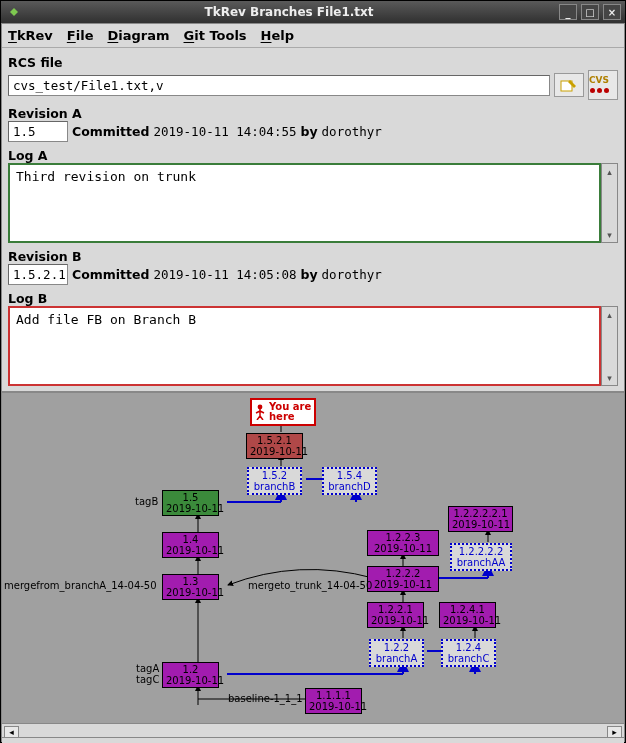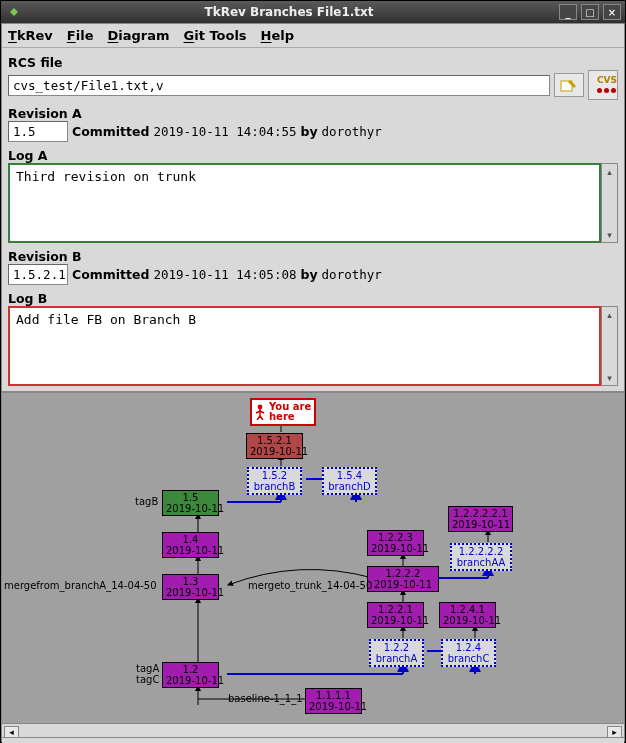--- a/index.html
+++ b/index.html
@@ -54,21 +54,21 @@
   }
   .row { display:flex; align-items:stretch; margin-bottom:3px;flex-direction:column; }
   .label { width: 121px; font-weight:bold; padding-top:3px; font-size:12.5px; }
   .field { flex:1; display:flex; align-items:center; gap:4px; }
   .sunken { background:#fff; border:1px solid #888; border-top-color:#666; border-left-color:#666; padding:2px 4px; font-family: monospace; font-size:12.5px; height:21px; line-height:16px; }
   .rev-box { width:60px; }
   .commit-info { display:flex; gap:4px; align-items:center; font-size:12.5px; }
   .commit-info b { font-weight:bold; }
   .commit-info .mono { font-family:monospace; }
   .iconbtn { width:30px; height:24px; border:1px solid #999;background:#e8e8e8; display:flex; align-items:center; justify-content:center; font-size:12px; }
-  .cvsicon { width:30px; height:30px; border:1px solid #999;background:#e8e8e8; display:flex; flex-direction:column; align-items:flex-end; justify-content:center; font-size:9px; }
+  .cvsicon { width:30px; height:30px; border:1px solid #999;background:#e8e8e8; display:flex; flex-direction:column; align-items:flex-start; justify-content:center; font-size:9px; }
   .cvsicon .top { color:#b08000; font-weight:bold; font-size:9px; line-height:9px; }
   .cvsicon .dots span { display:inline-block; width:5px; height:5px; background:#b00; border-radius:50%; margin:0 1px; }
   .logbox-wrap { flex:1; display:flex; }
   .logbox { flex:1; background:#fff; padding:4px 6px; font-family:monospace; font-size:13px; height:80px; overflow:hidden; position:relative; }
   .loga { border:2px solid #3a7d3a; }
   .logb { border:2px solid #c33; }
   .scrollstub { width:17px; background:#d9d9d9; border:1px solid #888; display:flex; flex-direction:column; justify-content:space-between; }
   .scrollstub div { height:15px; display:flex; align-items:center; justify-content:center; font-size:9px; color:#555; }
   .canvas-frame { border-top:2px solid #888; border-left:0; border-right:0; background:#a0a0a0; height:346px; position:relative; overflow:hidden; }
   .canvas { position:relative; width:100%; height:330px; }
@@ -242,21 +242,21 @@
 
         <div class="node redfill" style="left:244px; top:40px; width:57px;"><span>1.5.2.1</span><br><span>2019-10-11</span></div>
         <div class="node bluedash" style="left:245px; top:74px; width:55px;"><span>1.5.2</span><br><span>branchB</span></div>
         <div class="node bluedash" style="left:320px; top:74px; width:55px;"><span>1.5.4</span><br><span>branchD</span></div>
 
         <div class="node greenfill" style="left:160px; top:97px; width:57px;"><span>1.5</span><br><span>2019-10-11</span></div>
         <div class="node" style="left:160px; top:139px; width:57px;"><span>1.4</span><br><span>2019-10-11</span></div>
         <div class="node" style="left:160px; top:181px; width:57px;"><span>1.3</span><br><span>2019-10-11</span></div>
         <div class="node" style="left:160px; top:269px; width:57px;"><span>1.2</span><br><span>2019-10-11</span></div>
 
-        <div class="node" style="left:365px; top:137px; width:57px;"><span>1.2.2.3</span><br><span>2019-10-11</span></div>
+        <div class="node" style="left:365px; top:137px; width:72px;"><span>1.2.2.3</span><br><span>2019-10-11</span></div>
         <div class="node" style="left:365px; top:173px; width:72px;"><span>1.2.2.2</span><br><span>2019-10-11</span></div>
         <div class="node" style="left:365px; top:209px; width:57px;"><span>1.2.2.1</span><br><span>2019-10-11</span></div>
         <div class="node bluedash" style="left:367px; top:246px; width:55px;"><span>1.2.2</span><br><span>branchA</span></div>
 
         <div class="node" style="left:437px; top:209px; width:57px;"><span>1.2.4.1</span><br><span>2019-10-11</span></div>
         <div class="node bluedash" style="left:439px; top:246px; width:55px;"><span>1.2.4</span><br><span>branchC</span></div>
 
         <div class="node" style="left:446px; top:113px; width:65px;"><span>1.2.2.2.2.1</span><br><span>2019-10-11</span></div>
         <div class="node bluedash" style="left:448px; top:150px; width:62px;"><span>1.2.2.2.2</span><br><span>branchAA</span></div>
 

